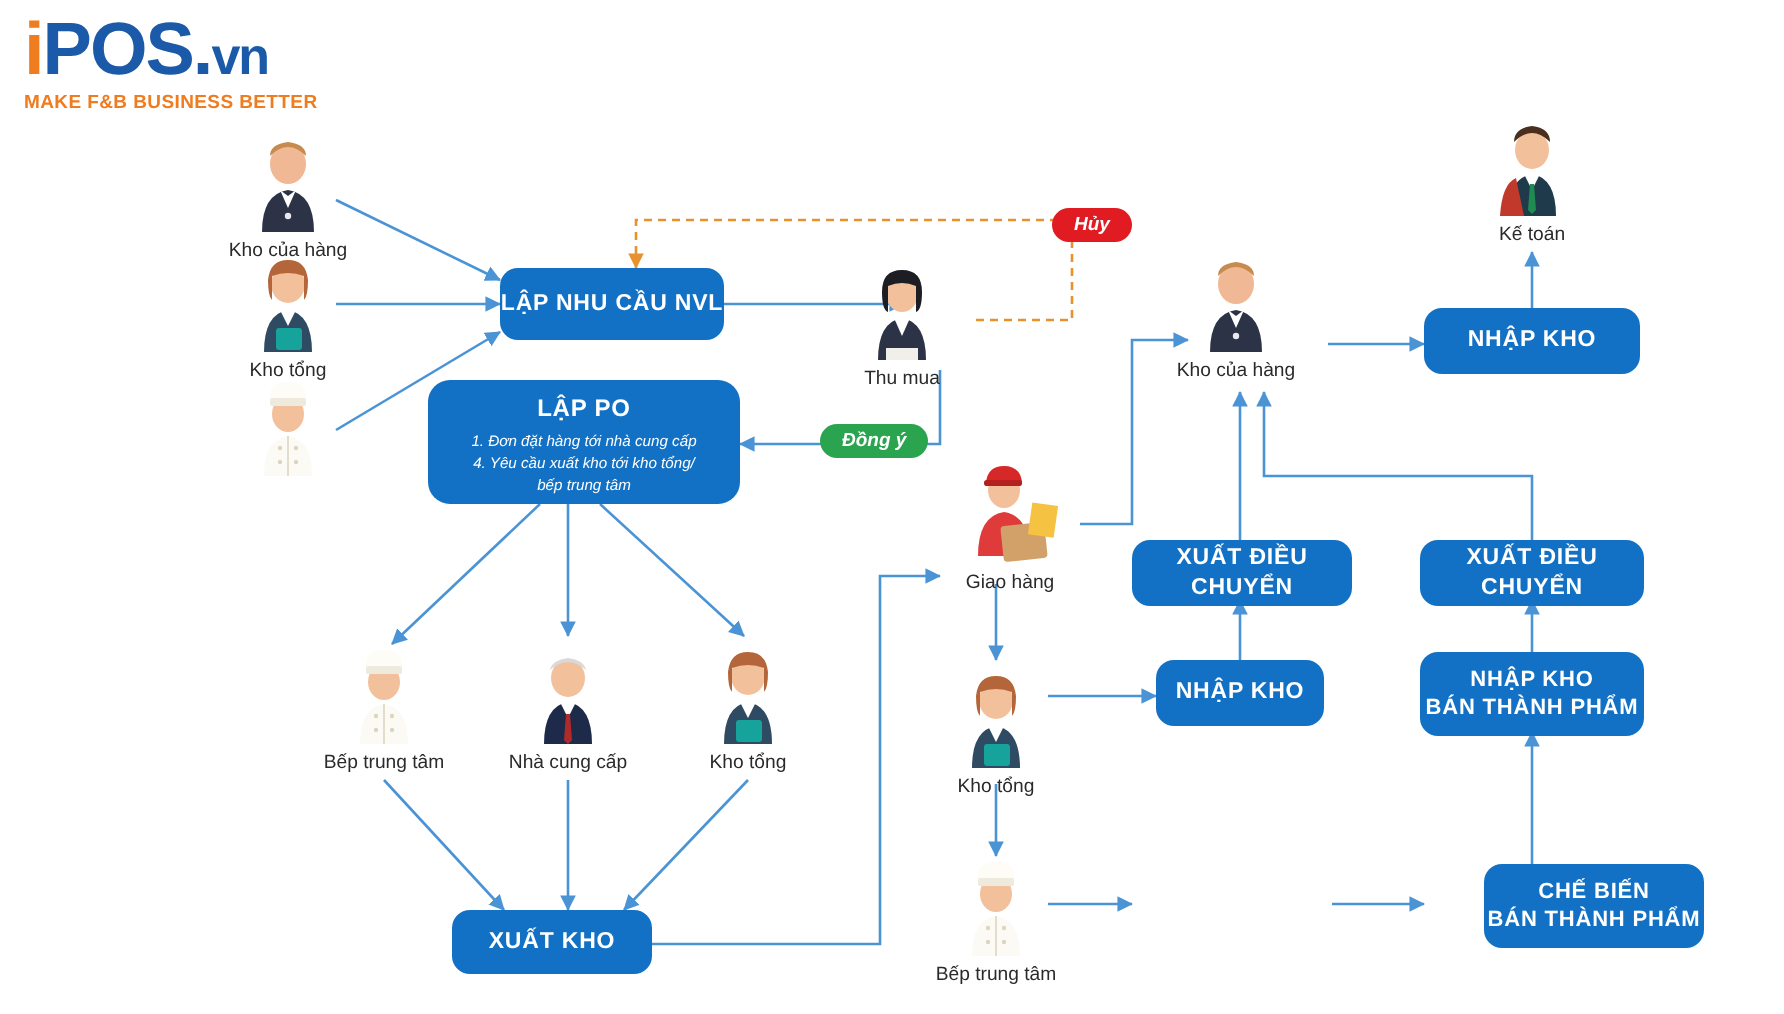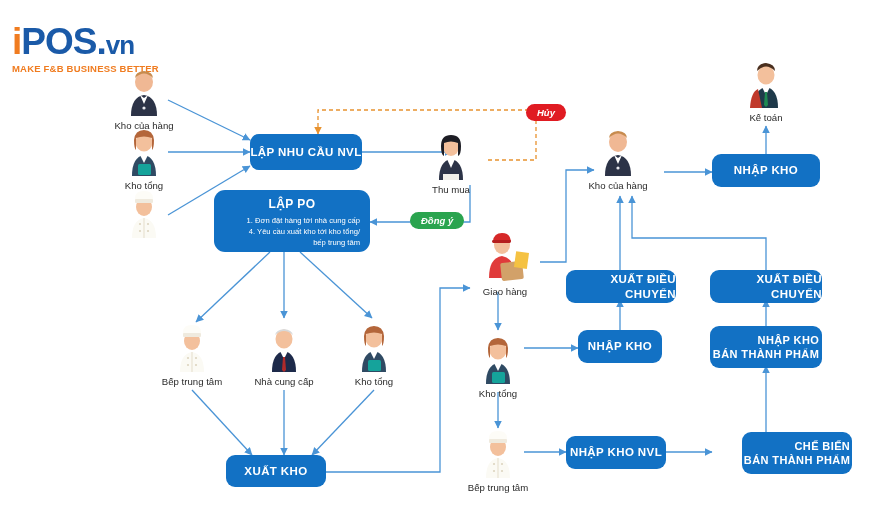--- a/index.html
+++ b/index.html
@@ -3,38 +3,38 @@
 <meta charset="utf-8">
 <style>
   html,body{margin:0;padding:0;background:#ffffff;}
   body{width:892px;height:507px;position:relative;overflow:hidden;
        font-family:"Liberation Sans","DejaVu Sans",sans-serif;}
   #canvas{position:absolute;left:0;top:0;width:892px;height:507px;}
   svg.wires{position:absolute;left:0;top:0;width:892px;height:507px;pointer-events:none;}
 
   
   .logo{position:absolute;left:12px;top:6px;}
-  .logo-main{font-size:37px;font-weight:bold;letter-spacing:-1px;line-height:1;margin-top:17px;}
+  .logo-main{font-size:37px;font-weight:bold;letter-spacing:-1px;line-height:1;}
   .logo-i{color:#f07c20;}
   .logo-pos{color:#1a5aa8;}
   .logo-dot{color:#1a5aa8;}
   .logo-vn{color:#1a5aa8;font-size:26px;}
   .logo-tag{color:#f07c20;font-size:9.5px;font-weight:bold;letter-spacing:0.2px;margin-top:3px;}
 
   
   .box{position:absolute;background:#1271c4;color:#fff;border-radius:9px;
        display:flex;align-items:center;justify-content:center;text-align:center;
        font-weight:bold;letter-spacing:.4px;box-sizing:border-box;}
-  .box .ttl{font-size:11.5px;line-height:1.25;text-align:right;}
+  .box .ttl{font-size:11.5px;line-height:1.25;}
   .box.two .ttl{font-size:11px;line-height:1.3;}
 
   .box-po{position:absolute;background:#1271c4;color:#fff;border-radius:11px;
           box-sizing:border-box;padding:7px 10px 9px;}
   .box-po .po-title{font-size:12px;font-weight:bold;text-align:center;letter-spacing:.4px;}
-  .box-po .po-lines{margin-top:4px;font-size:7.6px;line-height:1.45;text-align:right;}
+  .box-po .po-lines{margin-top:4px;font-size:7.6px;font-style:italic;line-height:1.45;text-align:center;}
 
   
   .note{position:absolute;background:#fdf6e0;border-radius:4px;padding:7px 9px;
         font-size:9px;font-style:italic;color:#34312c;line-height:1.42;}
 
   
   .badge{position:absolute;border-radius:9px;color:#fff;font-size:9.5px;
          font-weight:bold;padding:3px 11px;font-style:italic;}
   .badge-huy{background:#e01b22;}
   .badge-dongy{background:#2aa44f;}
@@ -148,23 +148,20 @@
 
   <div class="box" style="left:578px;top:330px;width:84px;height:33px;">
     <div class="ttl">NHẬP KHO</div>
   </div>
 
   <div class="box two" style="left:710px;top:326px;width:112px;height:42px;">
     <div class="ttl" style="white-space:pre-line;">NHẬP KHO
 BÁN THÀNH PHẨM</div>
   </div>
 
-  <div class="box" style="left:566px;top:436px;width:100px;height:33px;">
-    <div class="ttl">NHẬP KHO NVL</div>
-  </div>
 
   <div class="box two" style="left:712px;top:432px;width:110px;height:42px;margin-left:30px;">
     <div class="ttl" style="white-space:pre-line;">CHẾ BIẾN
 BÁN THÀNH PHẨM</div>
   </div>
 
 
   <div class="badge badge-huy" style="left:526px;top:104px;">Hủy</div>
   <div class="badge badge-dongy" style="left:410px;top:212px;">Đồng ý</div>
 

